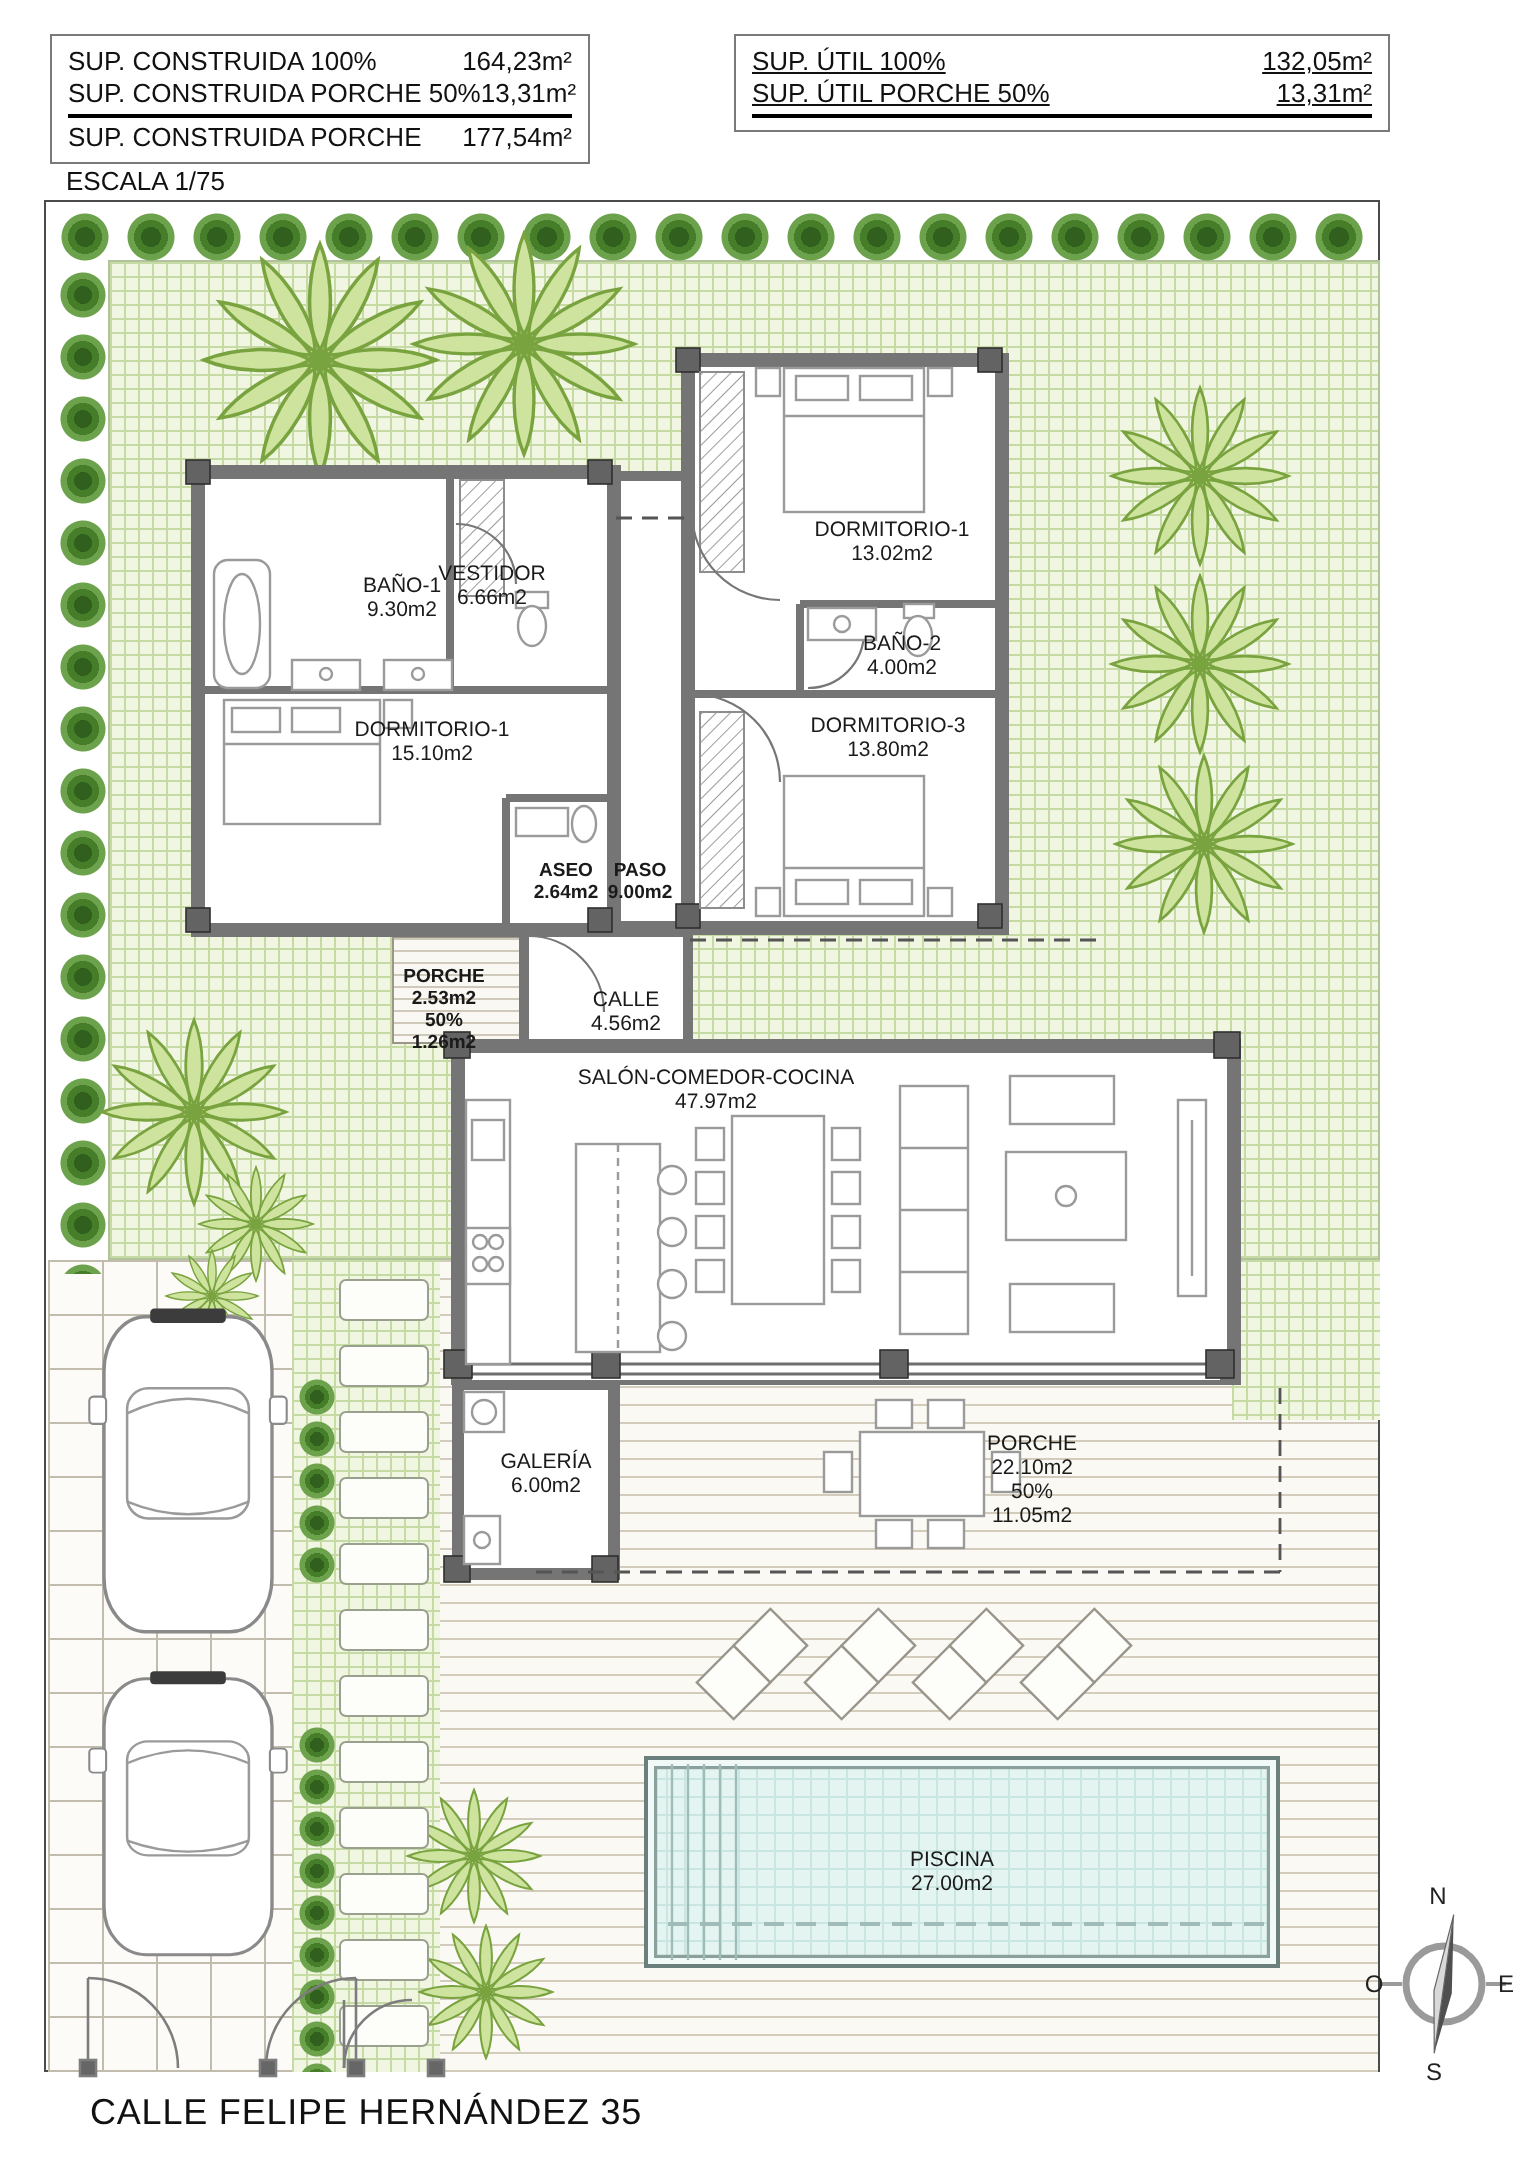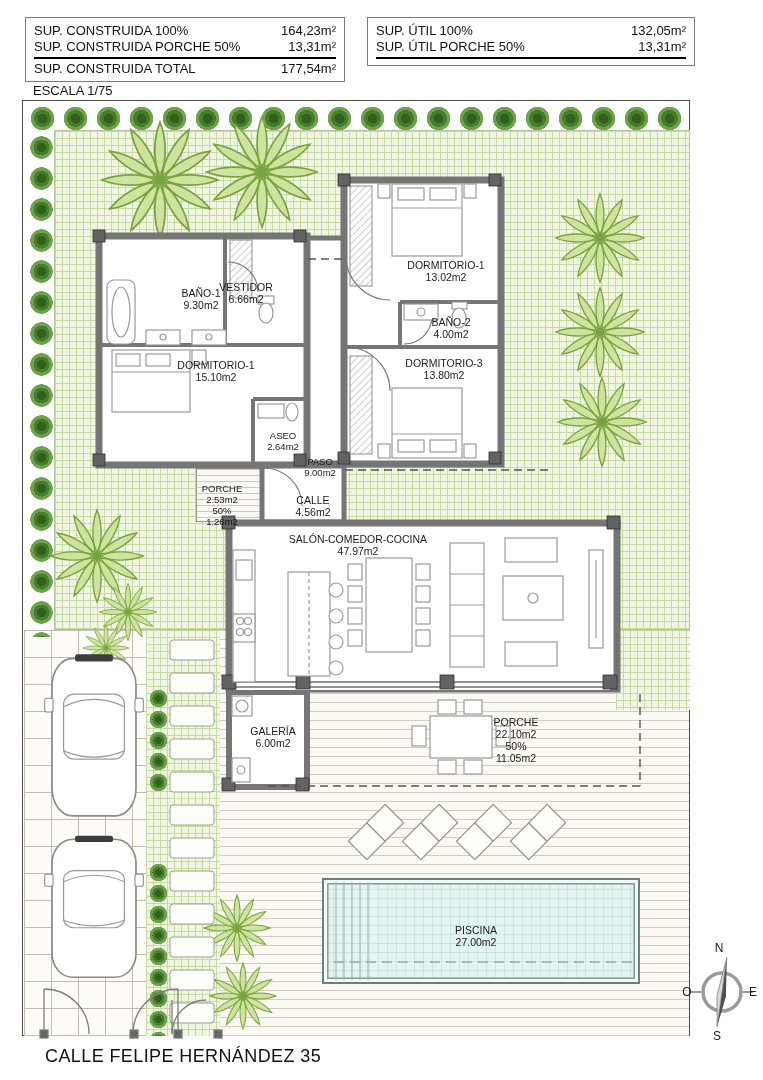--- a/index.html
+++ b/index.html
@@ -2,22 +2,22 @@
 <html><head>
 <meta charset="utf-8">
 <style>
   html,body{margin:0;padding:0;background:#fff;}
   body{width:763px;height:1080px;font-family:"Liberation Sans",sans-serif;color:#111;}
   .page{position:relative;width:763px;height:1080px;background:#fff;overflow:hidden;}
 
   
   .sumtable{position:absolute;top:17px;border:1px solid #7a7a7a;background:#fff;
             font-size:13px;padding:5px 8px 4px;box-sizing:border-box;}
-  .sumtable.left{left:25px;width:320px;}
-  .sumtable.right{left:367px;width:328px;}
+  .sumtable.left{left:25px;width:270px;}
+  .sumtable.right{left:367px;width:328px;text-decoration:underline;}
   .trow{display:flex;justify-content:space-between;line-height:16px;white-space:nowrap;}
   .tsep{border-top:2px solid #000;margin:2px 0;}
 
   .escala{position:absolute;left:33px;top:83px;font-size:13px;}
   .street{position:absolute;left:45px;top:1046px;font-size:18px;letter-spacing:.4px;}
 
   
   .plot{position:absolute;left:22px;top:100px;width:668px;height:936px;
         border:1.5px solid #4b4b4b;box-sizing:border-box;background:#fff;}
 
@@ -50,40 +50,40 @@
             background-size:31px 31px;}
   .bushes-s{background-image:radial-gradient(circle 9px at 50% 50%,
             #315f1d 0 3.5px,#457d28 3.5px 6px,#6ca24b 6px 8.5px,transparent 9px);
             background-size:21px 21px;}
 
   svg.overlay{position:absolute;left:0;top:0;}
 
   .lbl{position:absolute;transform:translate(-50%,-50%);text-align:center;
        font-size:10.5px;line-height:12px;white-space:nowrap;color:#1a1a1a;}
   .lbl .ln{display:block;}
-  .lbl.small{font-size:9.5px;line-height:11px;}
+  .lbl.small{font-size:9.5px;line-height:11px;font-weight:bold;}
   .compass-letter{position:absolute;transform:translate(-50%,-50%);font-size:12px;color:#222;}
 </style>
 </head>
 <body>
 
 <div class="page">
 
   <div class="sumtable left">
     <div class="trow">
       <span>SUP. CONSTRUIDA 100%</span>
       <span>164,23m²</span>
     </div>
     <div class="trow">
       <span>SUP. CONSTRUIDA PORCHE 50%</span>
       <span>13,31m²</span>
     </div>
     <div class="tsep"></div>
     <div class="trow">
-      <span>SUP. CONSTRUIDA TOTAL</span>
+      <span>SUP. CONSTRUIDA PORCHE</span>
       <span>177,54m²</span>
     </div>
   </div>
 
   <div class="sumtable right">
     <div class="trow">
       <span>SUP. ÚTIL 100%</span>
       <span>132,05m²</span>
     </div>
     <div class="trow">
@@ -439,21 +439,21 @@
       <span class="ln">4.00m2</span>
     </div>
   <div class="lbl" style="left:444px;top:369px;">
     <span class="ln">DORMITORIO-3</span>
       <span class="ln">13.80m2</span>
     </div>
   <div class="lbl small" style="left:283px;top:441px;">
     <span class="ln">ASEO</span>
       <span class="ln">2.64m2</span>
     </div>
-  <div class="lbl small" style="left:320px;top:467px;">
+  <div class="lbl small" style="left:320px;top:441px;">
     <span class="ln">PASO</span>
       <span class="ln">9.00m2</span>
     </div>
   <div class="lbl small" style="left:222px;top:505px;">
     <span class="ln">PORCHE</span>
       <span class="ln">2.53m2</span>
     <span class="ln">50%</span>
       <span class="ln">1.26m2</span>
     </div>
   <div class="lbl" style="left:313px;top:506px;">

